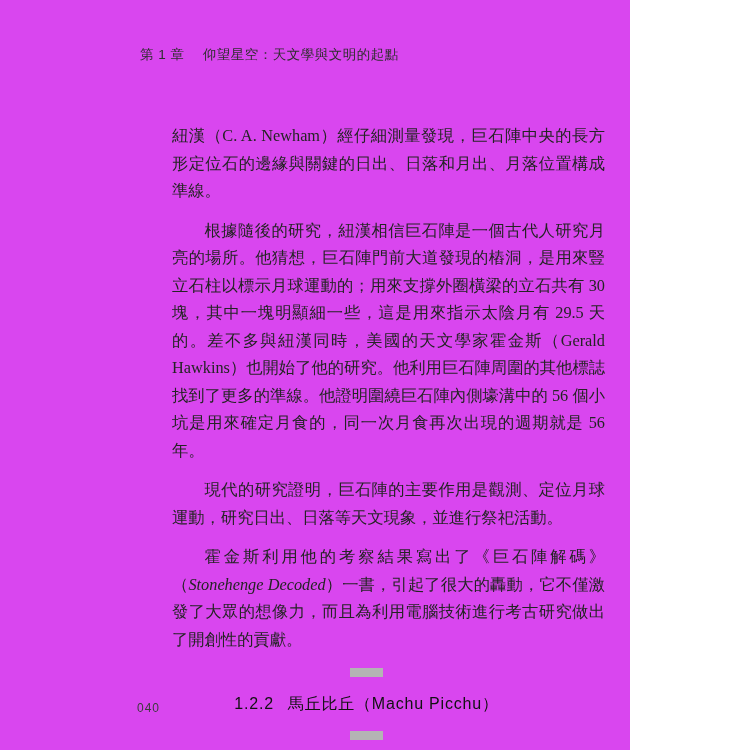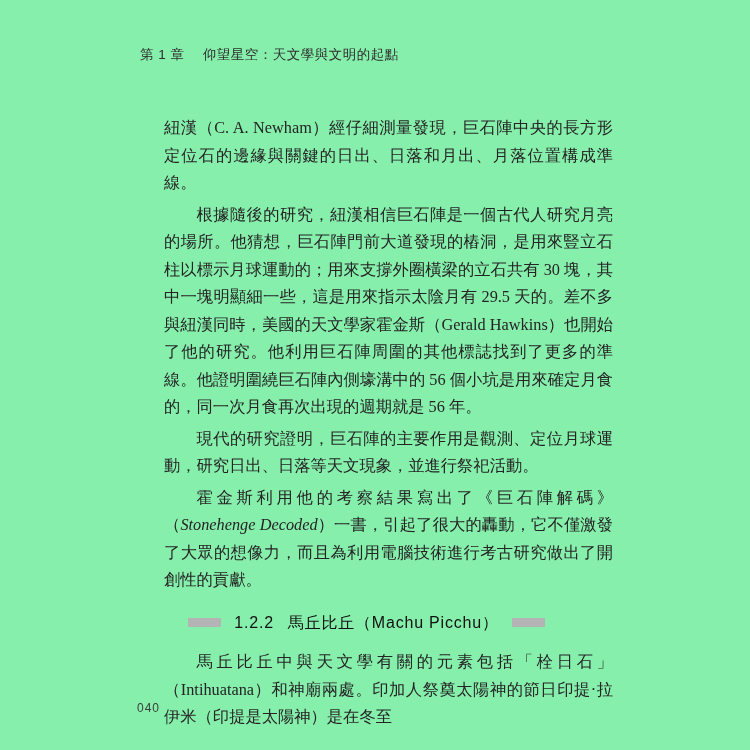--- a/index.html
+++ b/index.html
@@ -1,20 +1,20 @@
 <!DOCTYPE html>
 <html><head>
 <meta charset="utf-8">
 <style>
   html, body { margin: 0; padding: 0; }
   .page {
     position: relative;
-    width: 750px;
+    width: 630px;
     height: 750px;
-    background: #86efac;
+    background: #d946ef;
     overflow: hidden;
   }
   .chapter-header {
     position: absolute;
     left: 140px;
     top: 46px;
     font-family: "Liberation Sans", "DejaVu Sans", sans-serif;
     font-size: 13.5px;
     color: #2e2e2e;
     letter-spacing: 0.5px;
@@ -25,34 +25,35 @@
     position: absolute;
     left: 160px;
     top: 110px;
     width: 457px;
     font-family: "Liberation Serif", "DejaVu Serif", serif;
     font-size: 16.3px;
     line-height: 27.5px;
     color: #242424;
     text-align: justify;
   }
-  p.para { margin: 4px; }
+  p.para { margin: 12px; }
   p.para.indent { text-indent: 2em; }
   .section-heading {
     display: flex;
     align-items: center;
     justify-content: center;
     gap: 13px;
     margin: 15px 0 12px;
     transform: translateX(-22px);
     font-family: "Liberation Sans", "DejaVu Sans", sans-serif;
     font-size: 16px;
     color: #111111;
     letter-spacing: 0.8px;
     text-indent: 0;
+    flex-direction: column;
   }
   .section-heading .bar {
     width: 33px;
     height: 9px;
     flex: 0 0 auto;
   }
   .section-heading .heading-number { margin-right: 14px; }
   .page-number {
     position: absolute;
     left: 137px;

